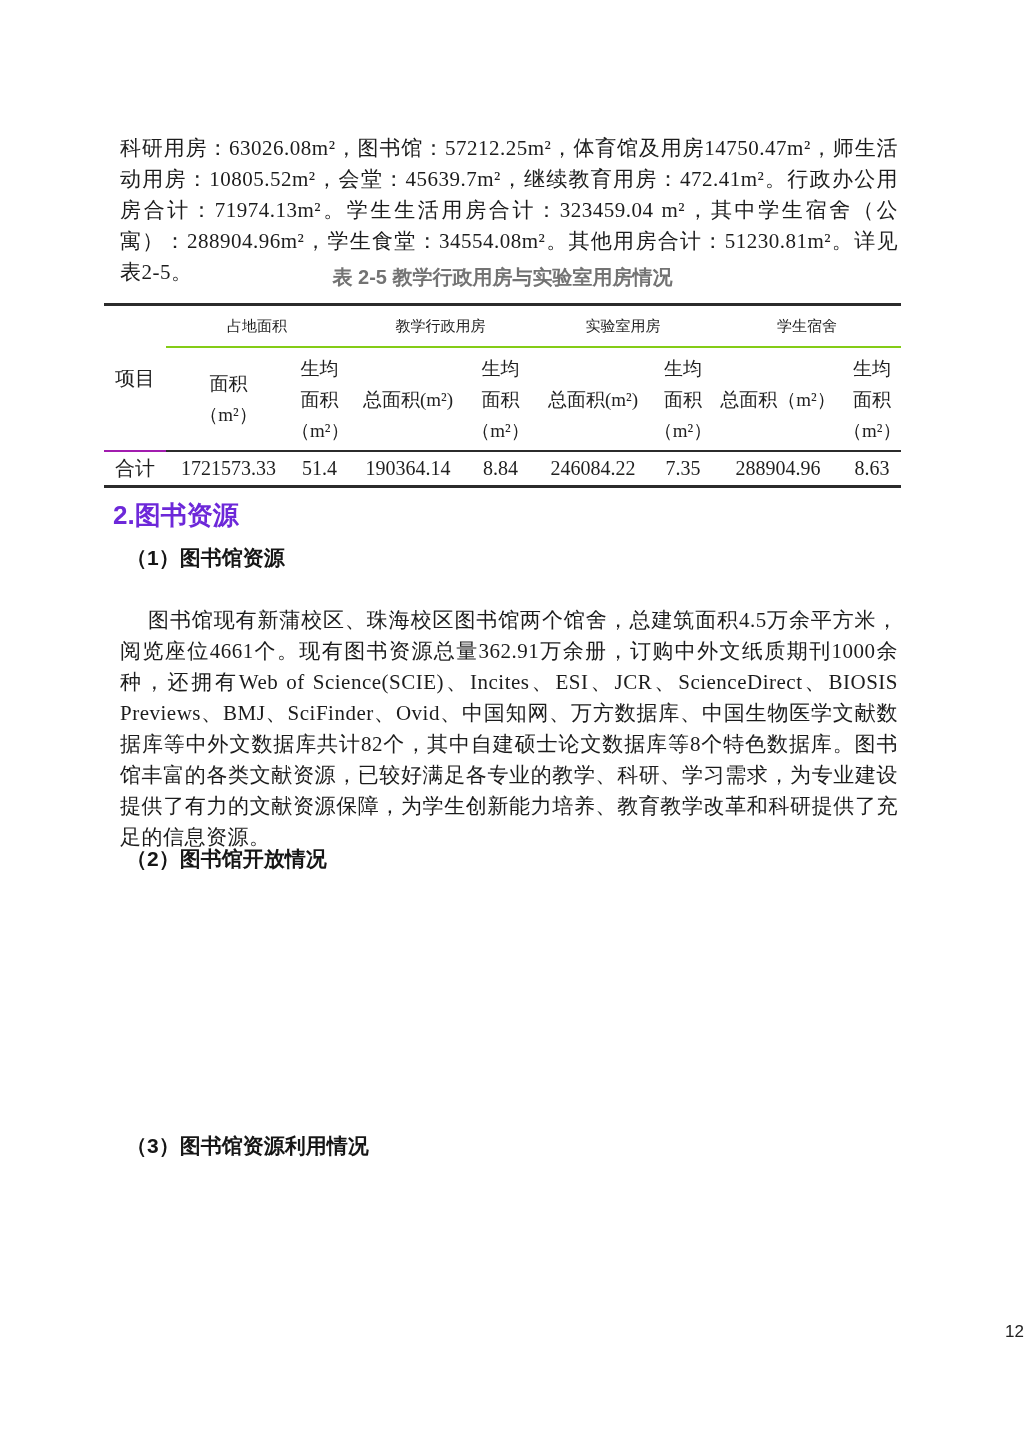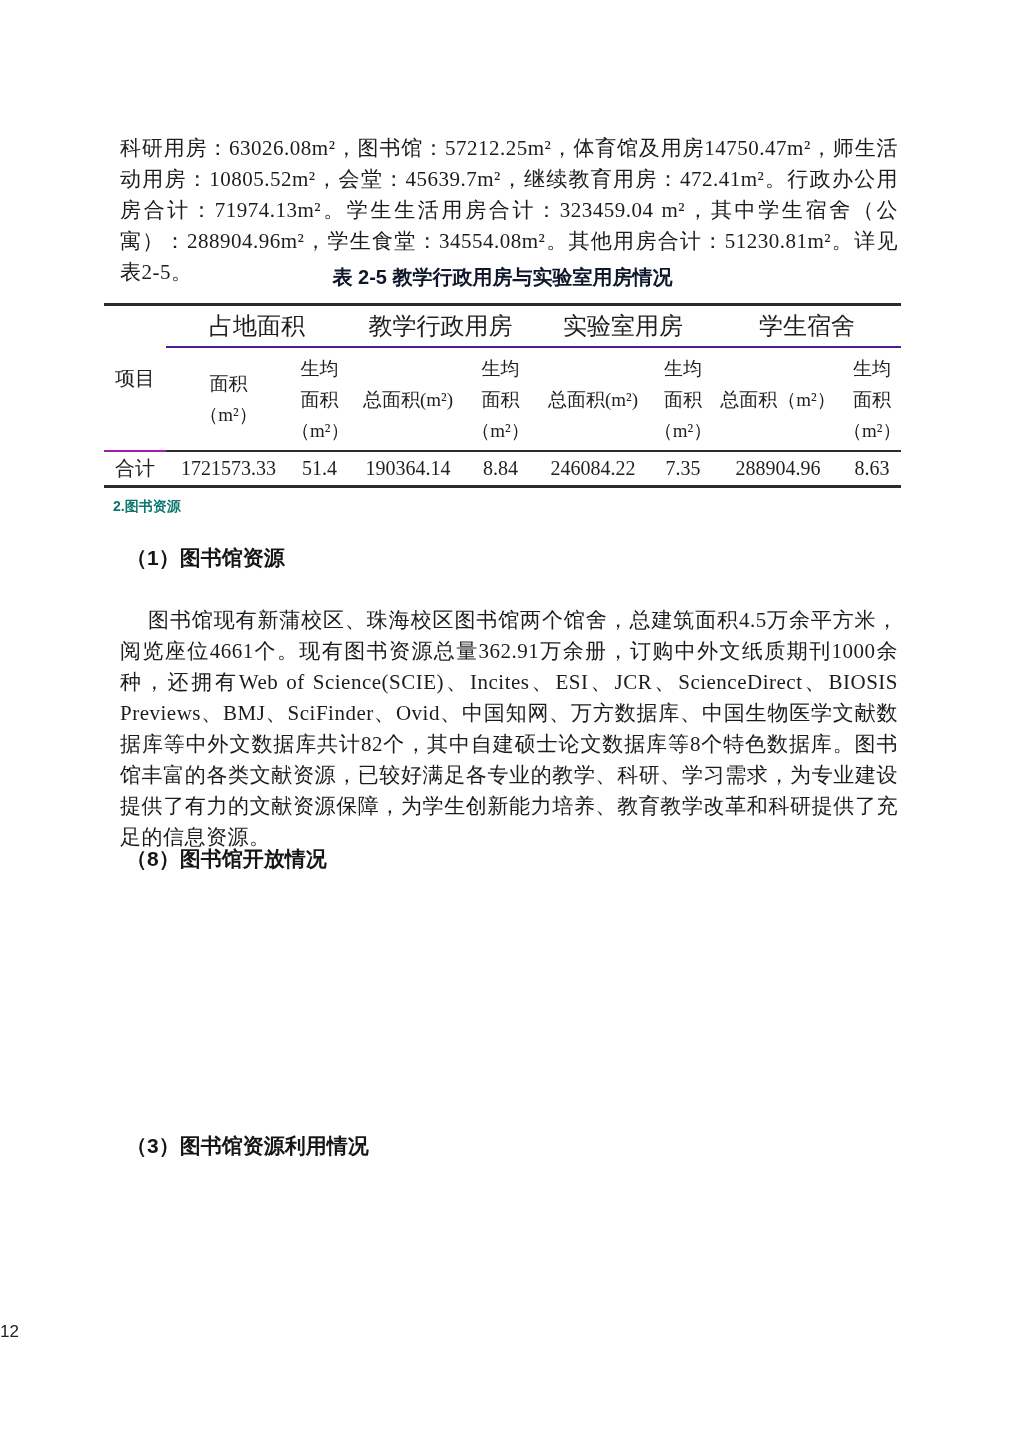--- a/index.html
+++ b/index.html
@@ -33,21 +33,21 @@
 
   
   .table-title {
     left: 104px;
     top: 264px;
     width: 797px;
     text-align: center;
     font-family: "Liberation Sans", "DejaVu Sans", sans-serif;
     font-weight: bold;
     font-size: 20px;
-    color: #0f172a;
+    color: #737373;
   }
 
   
   table.stats {
     position: absolute;
     left: 104px;
     top: 303px;
     width: 797px;
     border-collapse: collapse;
     table-layout: fixed;
@@ -57,22 +57,22 @@
   table.stats th, table.stats td {
     padding: 0;
     text-align: center;
     vertical-align: middle;
     font-weight: normal;
   }
   tr.grp-row th { height: 40px; }
   th.grp {
     font-family: "Liberation Sans", "DejaVu Sans", sans-serif;
     font-weight: bold;
-    font-size: 24px;
-    border-bottom: 2px solid #4c1d95;
+    font-size: 15px;
+    border-bottom: 2px solid #84cc16;
   }
   th.corner {
     font-family: "Liberation Sans", "DejaVu Sans", sans-serif;
     font-weight: bold;
     font-size: 20px;
     border-bottom: 2px solid #a21caf;
   }
   tr.sub-row th {
     height: 102px;
     font-size: 19px;
@@ -83,36 +83,36 @@
   tr.data-row td {
     height: 33px;
     font-size: 20px;
   }
 
   
   .h-sec {
     left: 113px;
     font-family: "Liberation Sans", "DejaVu Sans", sans-serif;
     font-weight: bold;
-    font-size: 14px;
-    color: #0f766e;
+    font-size: 26px;
+    color: #6d28d9;
   }
   .h-sub {
     left: 126px;
     font-family: "Liberation Sans", "DejaVu Sans", sans-serif;
     font-weight: bold;
     font-size: 21px;
     color: #161616;
   }
 
   .page-number {
     top: 1322px;
     left: 0;
     width: 1024px;
-    text-align: left;
+    text-align: right;
     font-family: "Liberation Sans", "DejaVu Sans", sans-serif;
     font-size: 17px;
     color: #222222;
   }
 </style>
 </head>
 <body>
 
 <div class="page">
 
@@ -172,21 +172,21 @@
     </tr>
   </tbody>
     </table>
 
   <div class="abs h-sec" style="top:498px">2.图书资源</div>
 
   <div class="abs h-sub" style="top:544px">（1）图书馆资源</div>
 
   <p class="abs para indent" style="top:584px">图书馆现有新蒲校区、珠海校区图书馆两个馆舍，总建筑面积4.5万余平方米，阅览座位4661个。现有图书资源总量362.91万余册，订购中外文纸质期刊1000余种，还拥有Web of Science(SCIE)、Incites、ESI、JCR、ScienceDirect、BIOSIS Previews、BMJ、SciFinder、Ovid、中国知网、万方数据库、中国生物医学文献数据库等中外文数据库共计82个，其中自建硕士论文数据库等8个特色数据库。图书馆丰富的各类文献资源，已较好满足各专业的教学、科研、学习需求，为专业建设提供了有力的文献资源保障，为学生创新能力培养、教育教学改革和科研提供了充足的信息资源。</p>
 
-  <div class="abs h-sub" style="top:845px">（8）图书馆开放情况</div>
+  <div class="abs h-sub" style="top:845px">（2）图书馆开放情况</div>
 
 
   <div class="abs h-sub" style="top:1132px">（3）图书馆资源利用情况</div>
 
 
   <div class="abs page-number">12</div>
 
 </div>
 
 </body></html>

